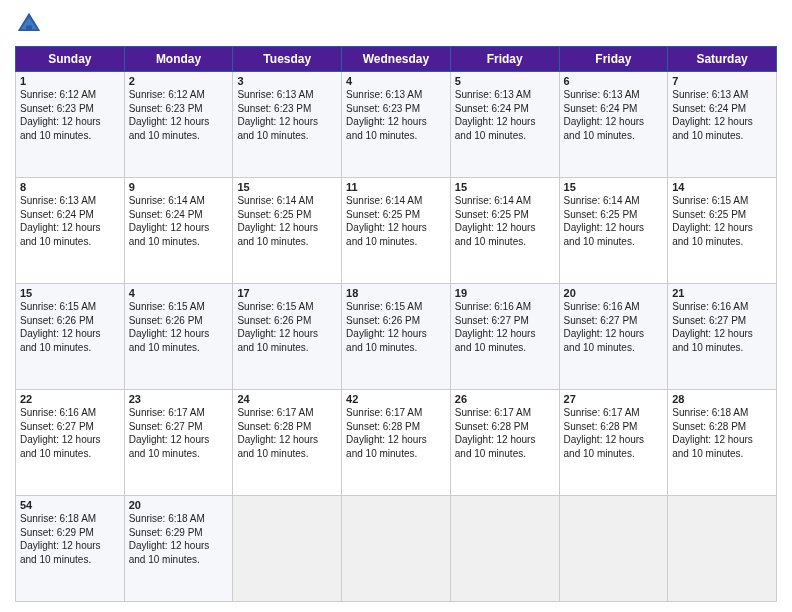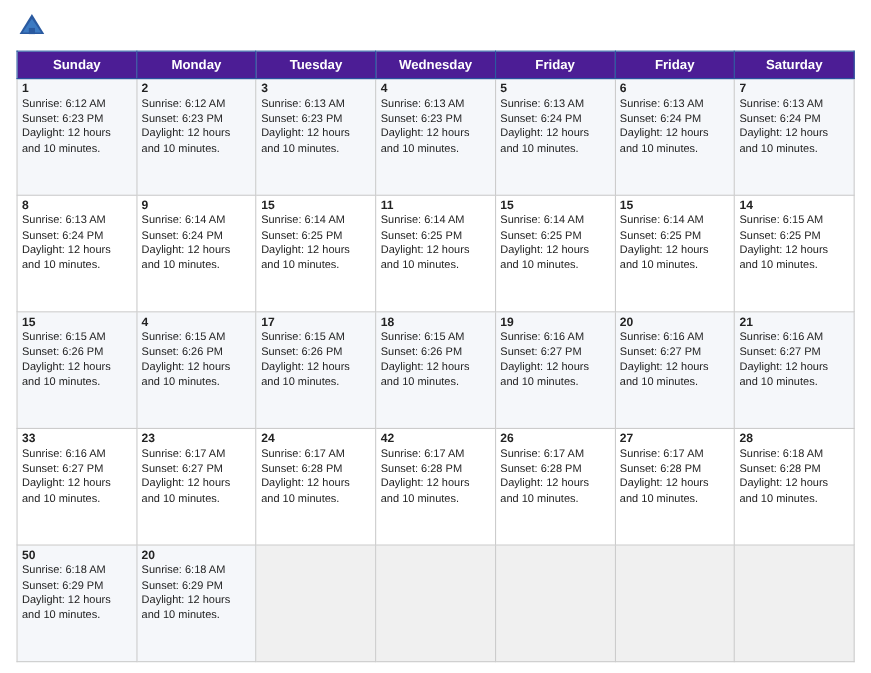--- a/index.html
+++ b/index.html
@@ -283,21 +283,21 @@
           <td>
             <span class="day-num">21</span>
             <div class="cell-text" style="white-space: pre-line;">Sunrise: 6:16 AM
 Sunset: 6:27 PM
 Daylight: 12 hours
 and 10 minutes.</div>
           </td>
         </tr>
         <tr>
           <td>
-            <span class="day-num">33</span>
+            <span class="day-num">22</span>
             <div class="cell-text" style="white-space: pre-line;">Sunrise: 6:16 AM
 Sunset: 6:27 PM
 Daylight: 12 hours
 and 10 minutes.</div>
           </td>
           <td>
             <span class="day-num">23</span>
             <div class="cell-text" style="white-space: pre-line;">Sunrise: 6:17 AM
 Sunset: 6:27 PM
 Daylight: 12 hours
@@ -334,21 +334,21 @@
           <td>
             <span class="day-num">28</span>
             <div class="cell-text" style="white-space: pre-line;">Sunrise: 6:18 AM
 Sunset: 6:28 PM
 Daylight: 12 hours
 and 10 minutes.</div>
           </td>
         </tr>
         <tr>
           <td>
-            <span class="day-num">50</span>
+            <span class="day-num">54</span>
             <div class="cell-text" style="white-space: pre-line;">Sunrise: 6:18 AM
 Sunset: 6:29 PM
 Daylight: 12 hours
 and 10 minutes.</div>
           </td>
           <td>
             <span class="day-num">20</span>
             <div class="cell-text" style="white-space: pre-line;">Sunrise: 6:18 AM
 Sunset: 6:29 PM
 Daylight: 12 hours

